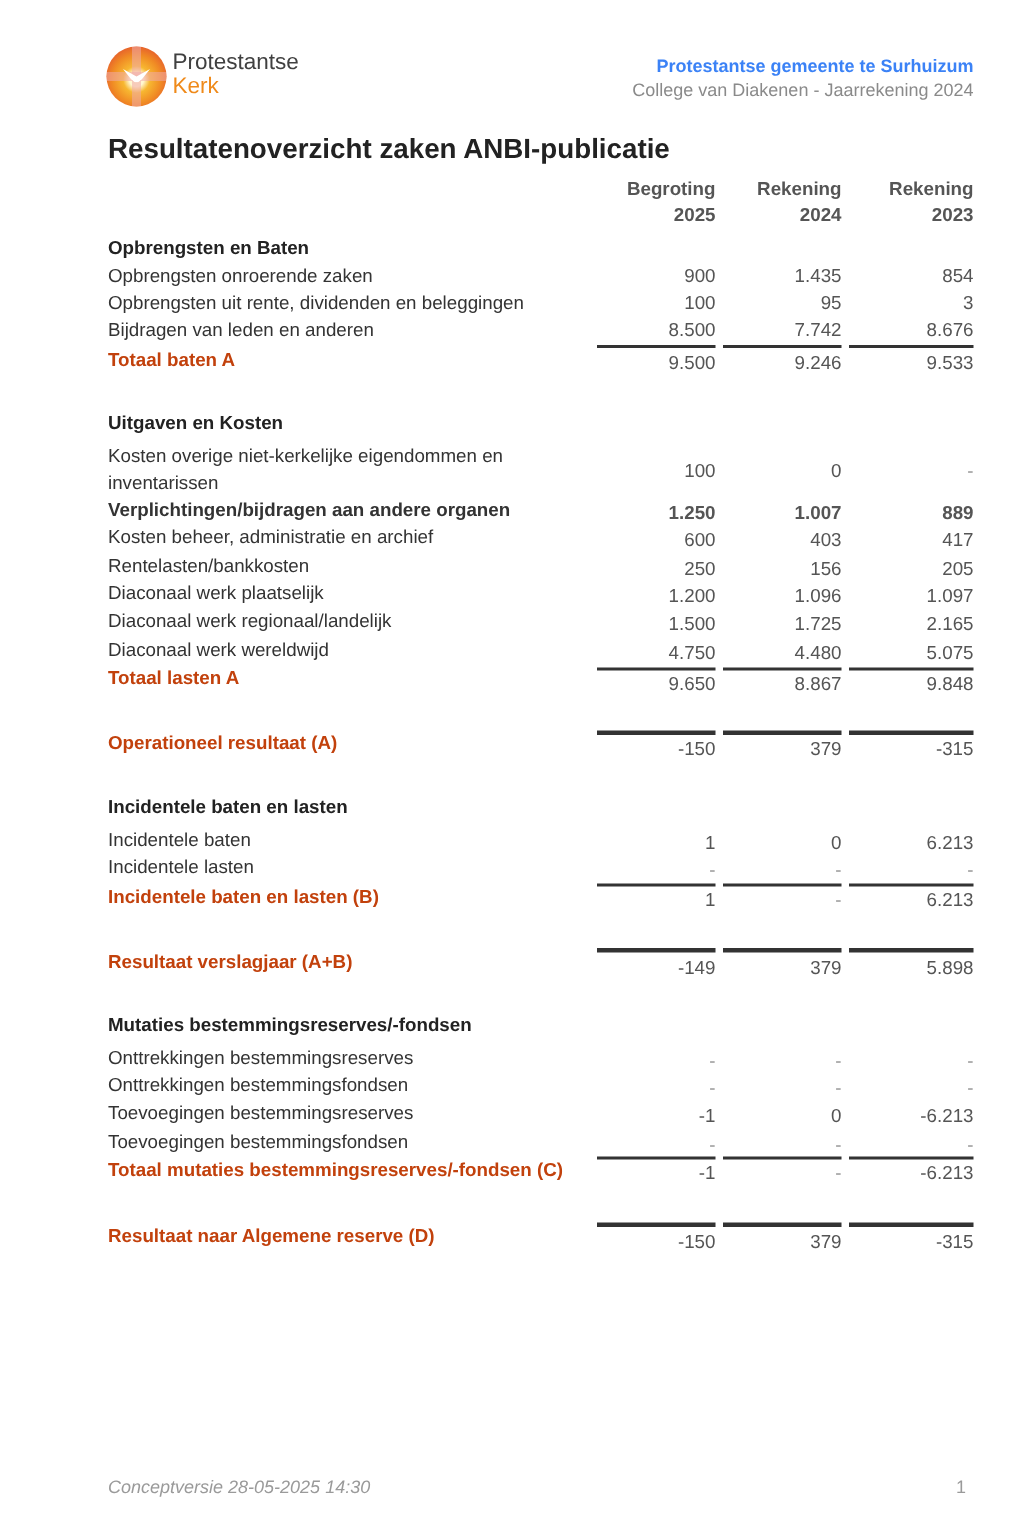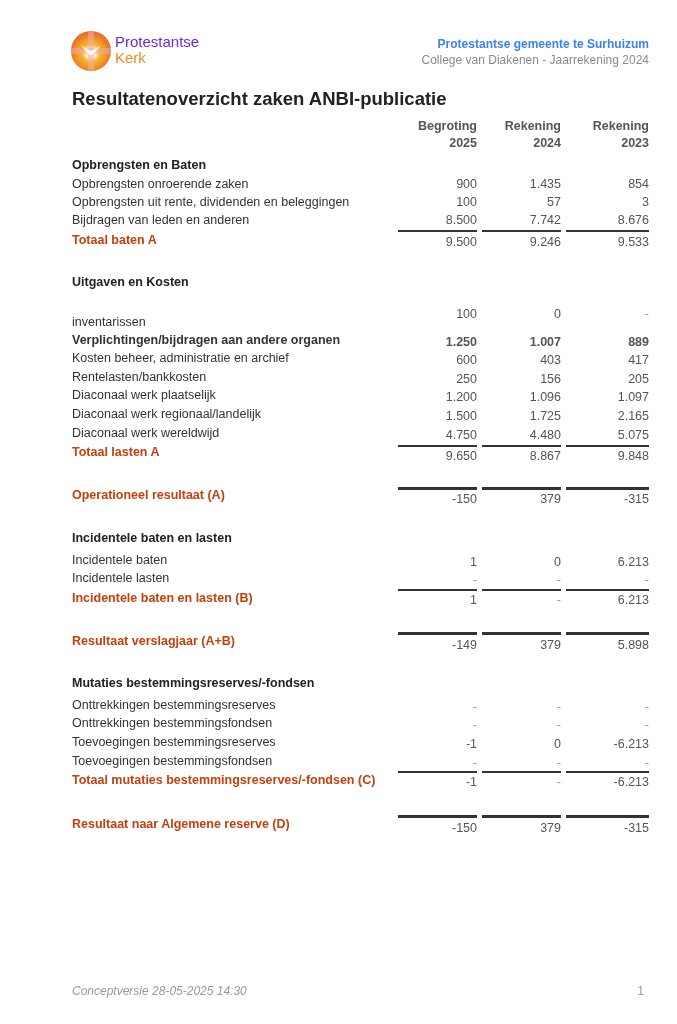--- a/index.html
+++ b/index.html
@@ -6,21 +6,21 @@
   body { width: 677px; height: 1024px; position: relative; overflow: hidden;
          font-family: "Liberation Sans", sans-serif; color: #222; }
   .logo { position: absolute; left: 71px; top: 31px; width: 180px; height: 42px; }
   .logo-mark { position: absolute; left: 0; top: 0; width: 40px; height: 40px; border-radius: 50%;
     background: radial-gradient(circle at 50% 55%, #fff7d0 0 16%, #f7b731 30%, #f08a24 55%, #e4572e 80%, #d7263d 100%); overflow: hidden; }
   .logo-mark .cross-v { position: absolute; left: 17px; top: 0; width: 6px; height: 40px; background: rgba(240,170,170,0.55); }
   .logo-mark .cross-h { position: absolute; left: 0; top: 17px; width: 40px; height: 6px; background: rgba(240,170,170,0.55); }
   .logo-mark .dove { position: absolute; left: 11px; top: 15px; width: 18px; height: 9px; background: #fff;
     clip-path: polygon(0 0, 50% 55%, 100% 0, 70% 75%, 55% 100%, 45% 100%, 30% 75%); }
   .logo-text { position: absolute; left: 44px; top: 3px; font-size: 15px; line-height: 16px; }
-  .logo-text .l1 { color: #6d28d9; display: block; }
+  .logo-text .l1 { color: #404040; display: block; }
   .logo-text .l2 { color: #ef8a1a; display: block; }
 
   .hdr-right { position: absolute; right: 28px; top: 36px; text-align: right; font-size: 12px; line-height: 16px; color: #8a8a8a; }
   .hdr-right .org { font-weight: bold; color: #3b82f6; }
 
   .title { position: absolute; left: 72px; top: 88px; font-size: 18.5px; font-weight: bold; color: #222; }
 
   .colhead { position: absolute; top: 118px; text-align: right; font-size: 12.5px; font-weight: bold; color: #555; line-height: 17px; }
 
   .row { position: absolute; left: 72px; width: 578px; height: 18px; font-size: 12.5px; line-height: 18px; }
@@ -78,21 +78,21 @@
 </div>
 <div class="row" style="top:175px;">
   <span class="lbl">Opbrengsten onroerende zaken</span>
   <span class="v v1">900</span>
   <span class="v v2">1.435</span>
   <span class="v v3">854</span>
 </div>
 <div class="row" style="top:193px;">
   <span class="lbl">Opbrengsten uit rente, dividenden en beleggingen</span>
   <span class="v v1">100</span>
-  <span class="v v2">57</span>
+  <span class="v v2">95</span>
   <span class="v v3">3</span>
 </div>
 <div class="row" style="top:211px;">
   <span class="lbl">Bijdragen van leden en anderen</span>
   <span class="v v1">8.500</span>
   <span class="v v2">7.742</span>
   <span class="v v3">8.676</span>
 </div>
 <div class="uline" style="left:398px;top:230px;width:79px;"></div>
 <div class="uline" style="left:482px;top:230px;width:79px;"></div>
@@ -101,20 +101,21 @@
   <span class="lbl">Totaal baten A</span>
   <span class="v v1" style="top:2px;">9.500</span>
   <span class="v v2" style="top:2px;">9.246</span>
   <span class="v v3" style="top:2px;">9.533</span>
 </div>
 
 <div class="row section" style="top:273px;text-align:right;">
   <span class="lbl">Uitgaven en Kosten</span>
 </div>
 <div class="row" style="top:295px;height:36px;">
+  <span class="lbl">Kosten overige niet-kerkelijke eigendommen en</span>
   <span class="lbl" style="top:18px;">inventarissen</span>
   <span class="v v1" style="top:10px;">100</span>
   <span class="v v2" style="top:10px;">0</span>
   <span class="v v3 dash" style="top:10px;">-</span>
 </div>
 <div class="row" style="top:331px;font-weight:bold;">
   <span class="lbl">Verplichtingen/bijdragen aan andere organen</span>
   <span class="v v1" style="top:2px;">1.250</span>
   <span class="v v2" style="top:2px;text-align:right;">1.007</span>
   <span class="v v3" style="top:2px;">889</span>

